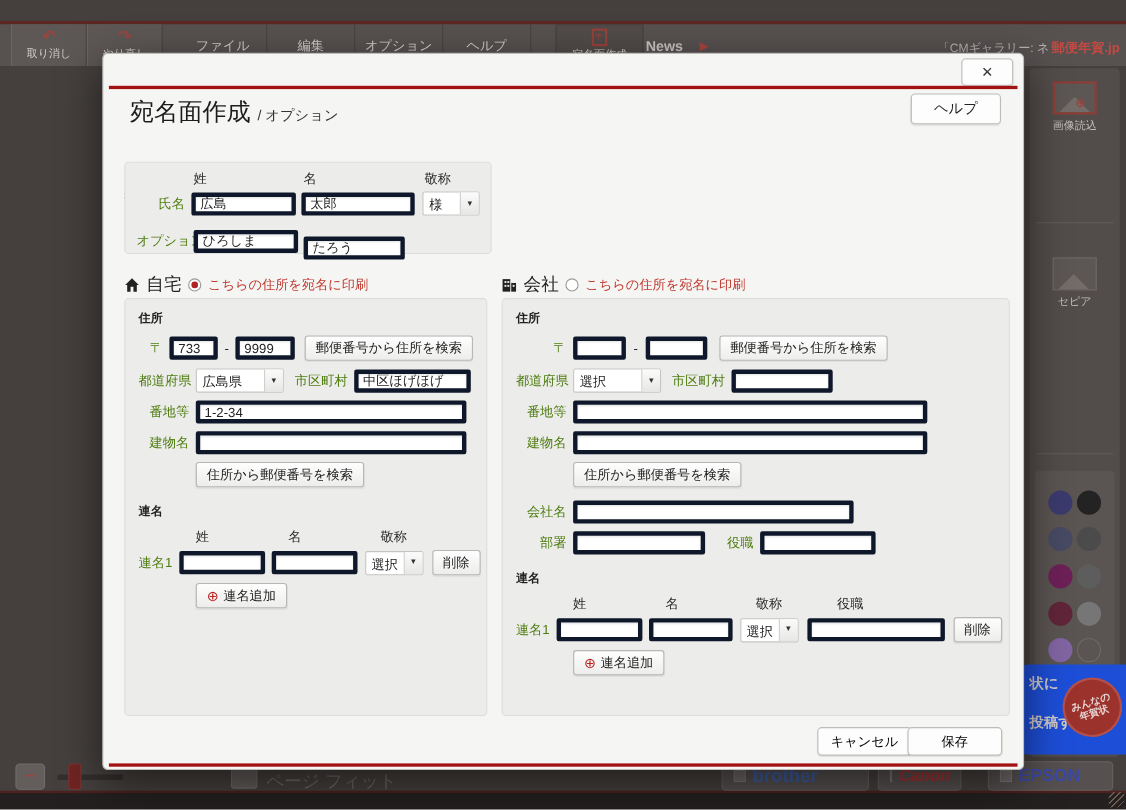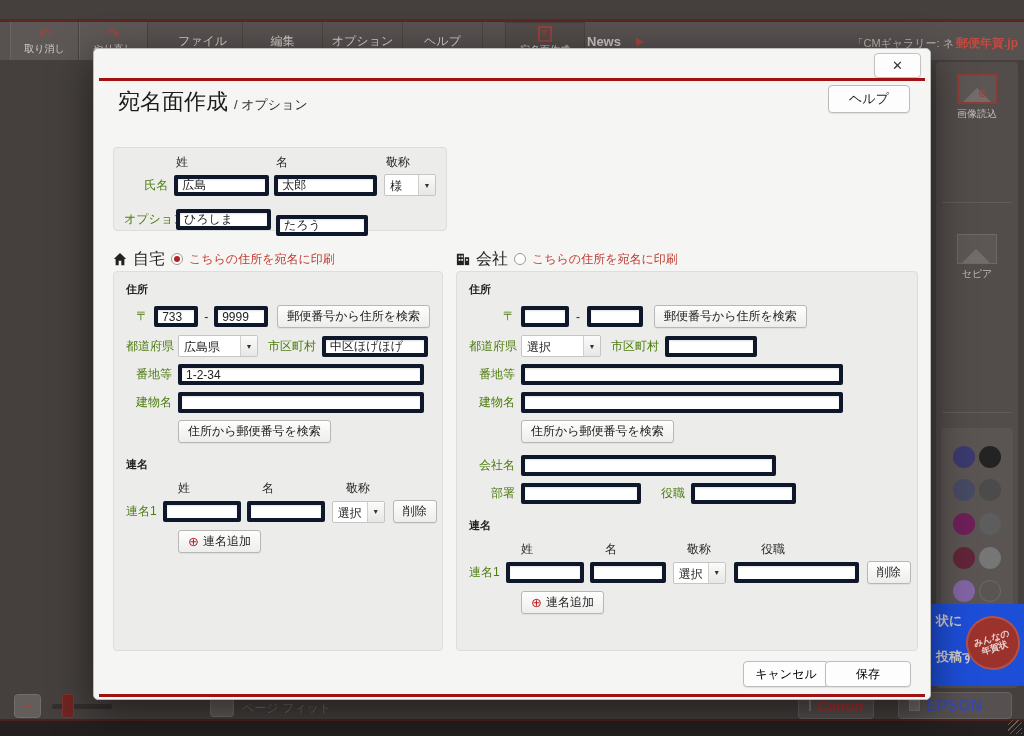--- a/index.html
+++ b/index.html
@@ -61,21 +61,21 @@
   
   .zoomout-btn { position:absolute; left:14px; top:694px; width:27px; height:24px;
     background:#635d5b; border:1px solid #726c6a; border-radius:4px; color:#9a453e;
     font-weight:bold; font-size:15px; text-align:center; line-height:21px; cursor:pointer; }
   .zslider { position:absolute; left:52px; top:704px; width:60px; height:5px;
     background:#332f2e; border-radius:2px; }
   .zhandle { position:absolute; left:62px; top:694px; width:12px; height:24px;
     background:#6e2522; border:1px solid #7d3431; border-radius:3px; cursor:pointer; }
   .fit-ic { position:absolute; left:210px; top:697px; width:24px; height:20px;
     background:#635d5b; border:1px solid #726c6a; border-radius:3px; cursor:pointer; }
-  .fit-tl { position:absolute; left:242px; top:700px; font-size:12px; color:#6d6765; }
+  .fit-tl { position:absolute; left:242px; top:700px; font-size:16px; color:#6d6765; }
   .brandbtn { position:absolute; top:692px; height:27px; background:#565150;
     border:1px solid #676260; border-radius:4px; display:flex; align-items:center;
     padding:0 10px; gap:6px; cursor:pointer; }
   .brandbtn .bic { width:11px; height:11px; background:#6e6866; border:1px solid #7c7674; }
   .brand-t { font-weight:bold; font-style:italic; }
   .postbox { position:absolute; right:0; top:604px; width:96px; height:82px;
     background:#1d4ed8; border-radius:6px 0 0 6px; overflow:hidden; }
   .postbox .pt { position:absolute; left:8px; color:#cfc9c7; font-weight:bold; font-size:13px; }
   .stamp { position:absolute; right:4px; top:12px; width:54px; height:54px; border-radius:50%;
     background:#9c322c; border:2px solid #b4504a; transform:rotate(-18deg);
@@ -211,20 +211,24 @@
       <span>年賀状</span>
     </span>
   </div>
 
   <div class="zoomout-btn">−</div>
   <div class="zslider"></div>
   <div class="zhandle"></div>
   <div class="fit-ic"></div>
   <div class="fit-tl">ページ フィット</div>
 
+  <div class="brandbtn" style="left:656px;width:134px">
+    <span class="bic"></span>
+    <span class="brand-t" style="color:#3d5fa5;font-size:17px;font-style:normal">brother</span>
+  </div>
   <div class="brandbtn" style="left:798px;width:76px">
     <span class="bic"></span>
     <span class="brand-t" style="color:#b03030;font-size:15px">Canon</span>
   </div>
   <div class="brandbtn" style="left:898px;width:114px">
     <span class="bic"></span>
     <span class="brand-t" style="color:#3a49a8;font-size:16px;font-style:normal">EPSON</span>
   </div>
 
   <div class="bottomstrip">

